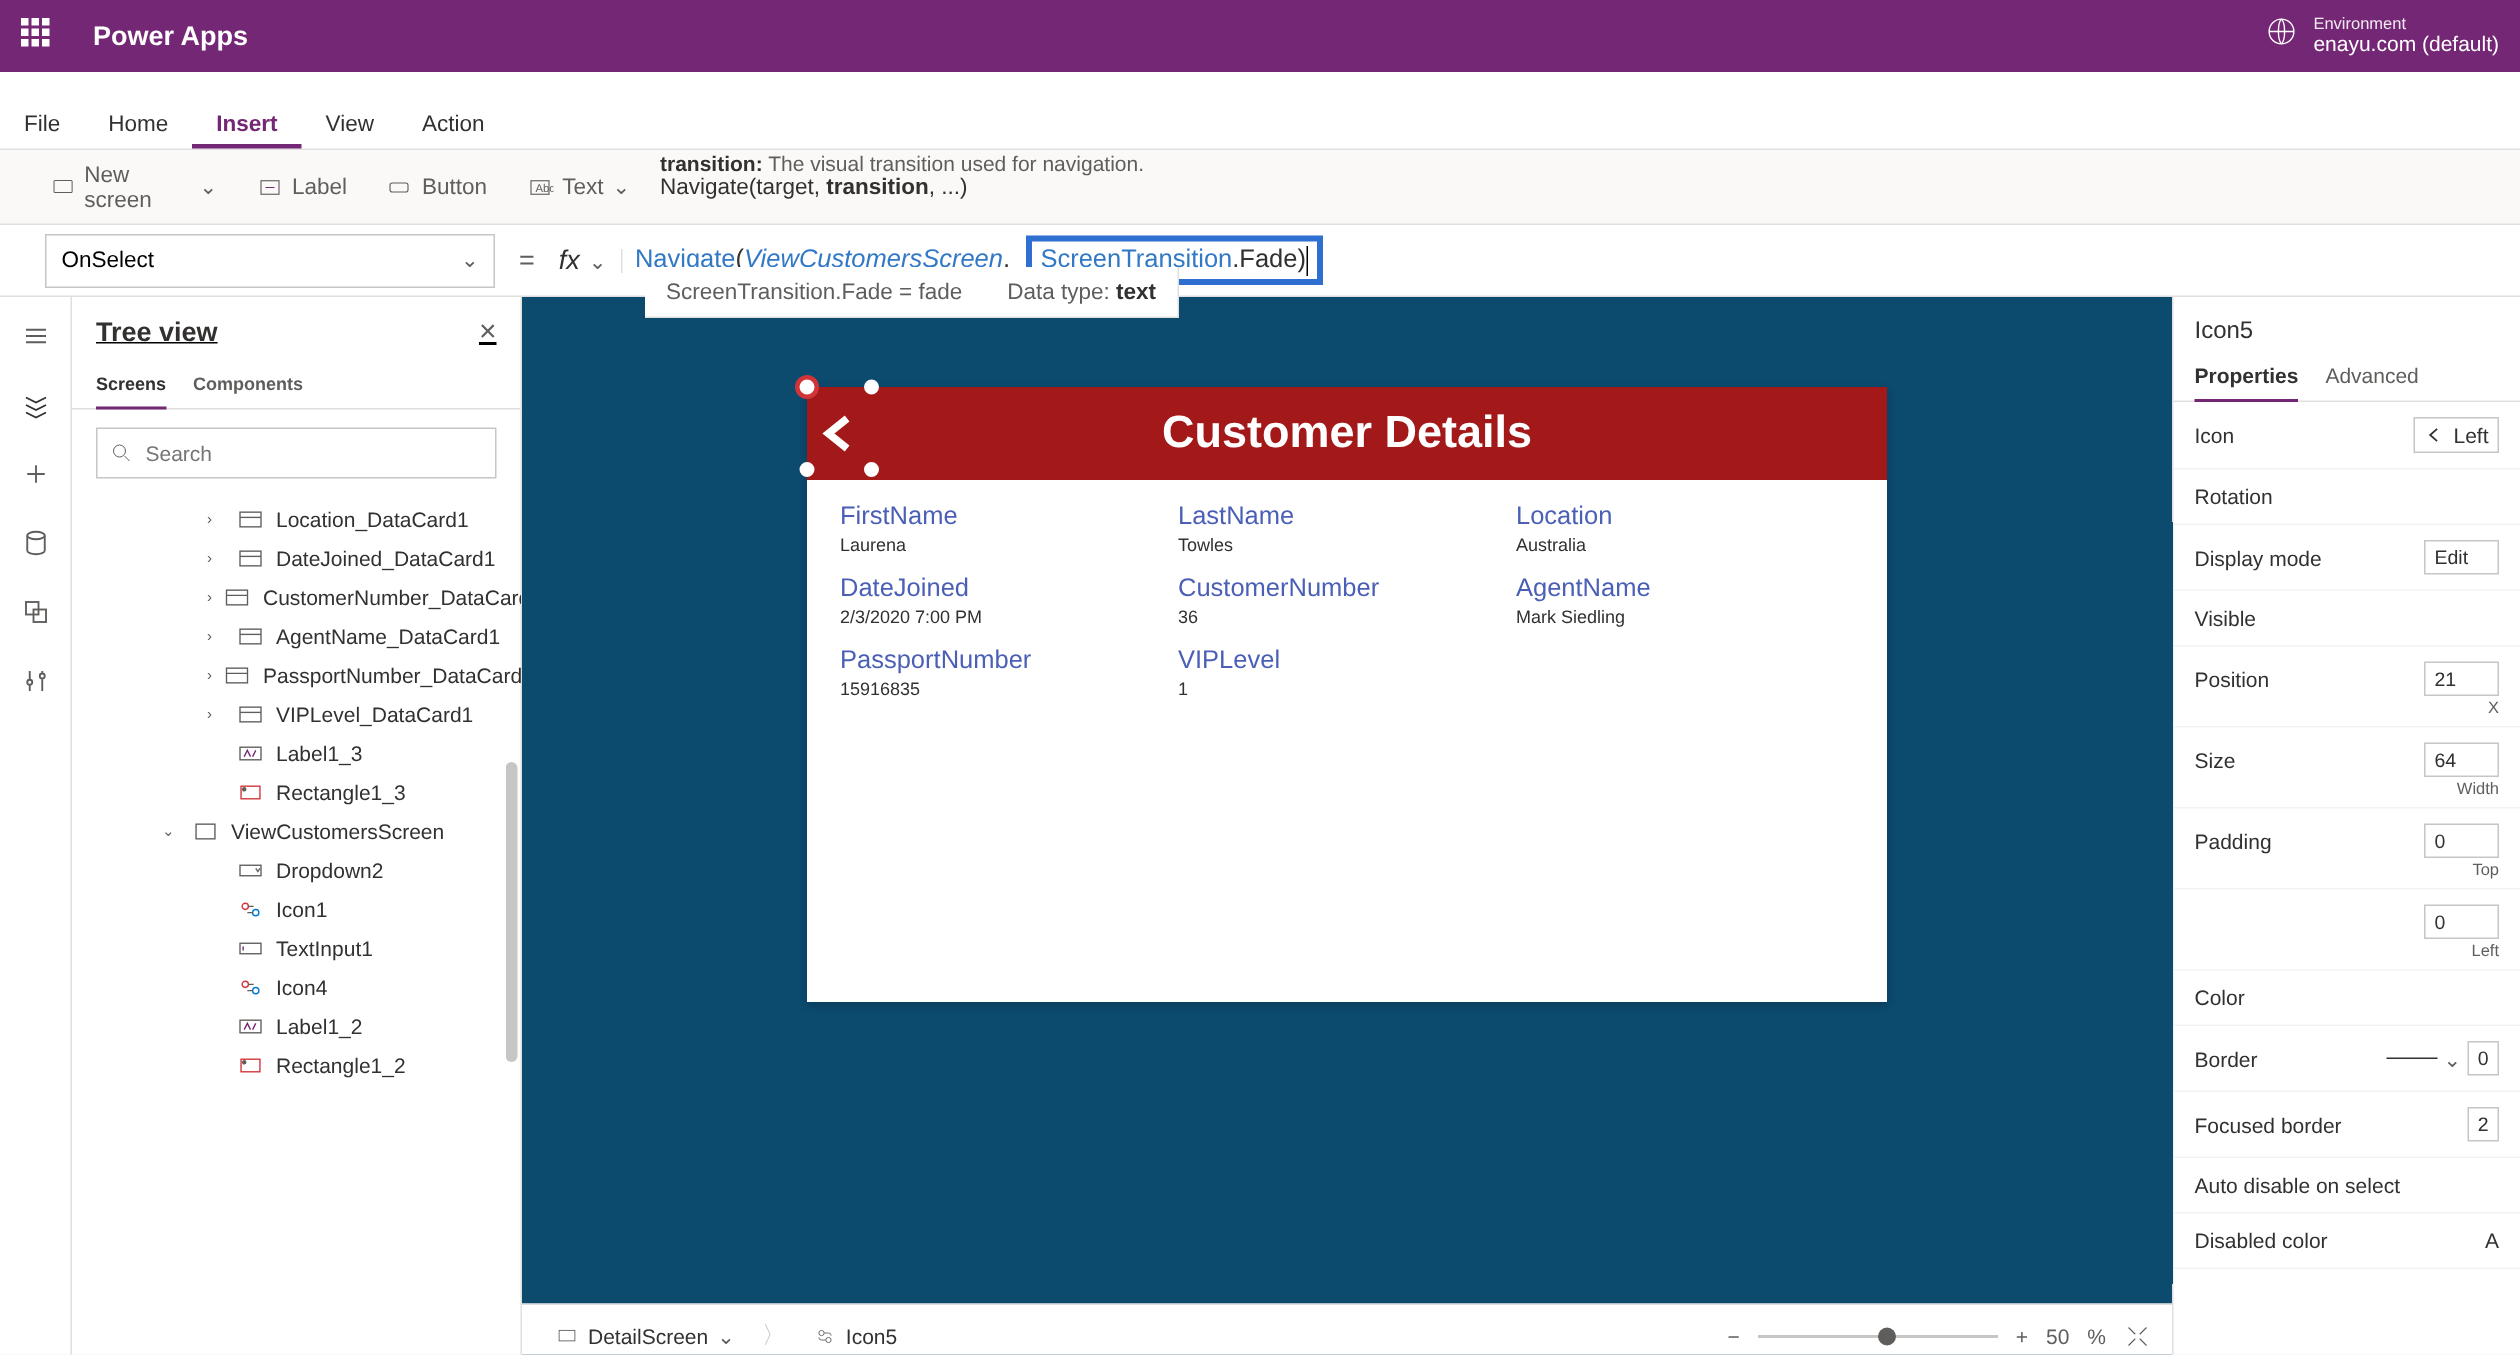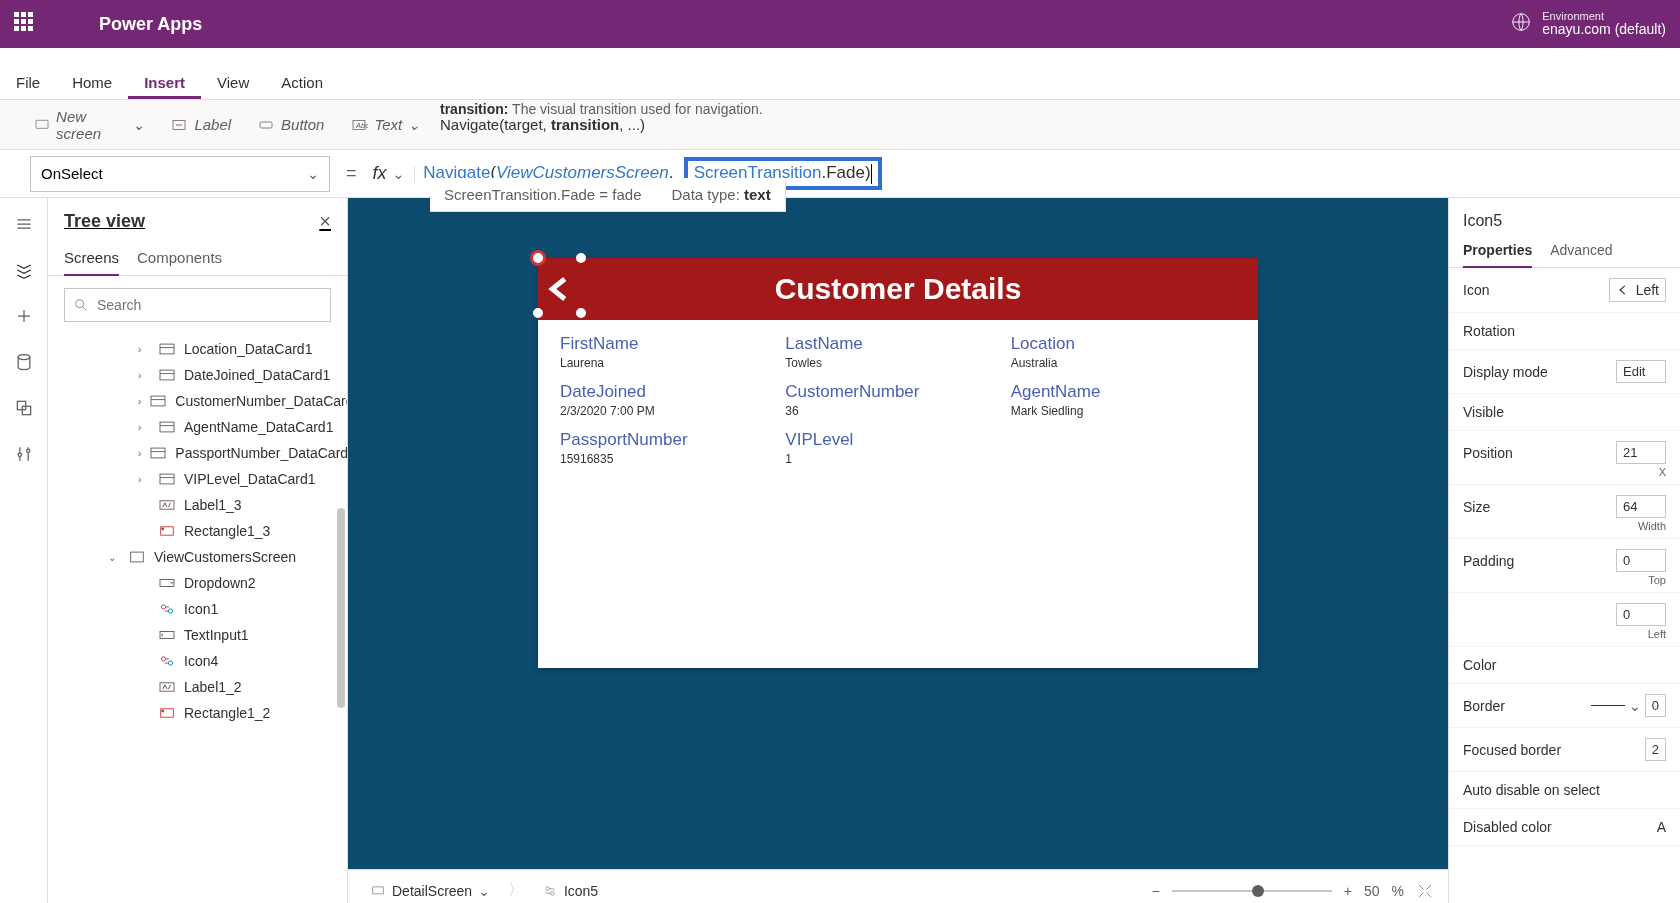--- a/index.html
+++ b/index.html
@@ -1,36 +1,36 @@
 <!DOCTYPE html>
 <html><head>
 <meta charset="utf-8">
 <style>
   * { box-sizing: border-box; margin: 0; padding: 0; font-family: "Segoe UI", Arial, sans-serif; }
   body { width: 1680px; height: 903px; overflow: hidden; background: #f3f2f1; }
 
   
-  .titlebar { height: 48px; background: #742774; color: #fff; display: flex; align-items: center; padding: 0 14px; gap: 37px; }
+  .titlebar { height: 48px; background: #742774; color: #fff; display: flex; align-items: center; padding: 0 14px; }
   .waffle { width: 24px; height: 24px; display: grid; grid-template-columns: repeat(3,5px); grid-template-rows: repeat(3,5px); gap:2px; margin-right: 24px; }
   .waffle span { background:#fff; }
   .titlebar .app-name { font-size: 18px; font-weight:600; }
   .titlebar .env { margin-left:auto; display:flex; align-items:center; gap:10px; }
   .env-icon svg { width:22px; height:22px; stroke:#fff; fill:none; }
   .env-text { line-height:1.1; }
   .env-label { font-size:11px; opacity:.9; }
   .env-name { font-size:14px; }
 
   
   .menubar { height: 52px; background:#fff; border-bottom:1px solid #e1dfdd; display:flex; align-items:flex-end; }
   .menubar .menu { padding: 10px 16px 8px; font-size:15px; color:#323130; cursor:pointer; }
   .menubar .menu.active { border-bottom:3px solid #742774; color:#742774; font-weight:600; padding-bottom:5px; }
 
   
   .ribbon { height: 50px; background:#faf9f8; border-bottom:1px solid #e1dfdd; display:flex; align-items:center; }
-  .ribbon-left { width:430px; display:flex; align-items:center; padding-left:24px; gap:6px;font-style:italic; }
+  .ribbon-left { width:430px; display:flex; align-items:center; padding-left:24px; gap:6px; }
   .ribbon-btn { display:flex; align-items:center; gap:6px; padding:6px 10px; font-size:15px; color:#605e5c; cursor:pointer; }
   .ribbon-btn svg { width:18px; height:18px; stroke:#605e5c; fill:none; }
   .ribbon-help { flex:1; color:#605e5c; font-size:15px; padding-left:10px; }
   .ribbon-help .fn { color:#323130; }
   .ribbon-help .bold { font-weight:600; color:#323130; }
 
   
   .subhelp { position:absolute; left:440px; top:101px; font-size:14px; color:#605e5c; z-index:4;}
   .subhelp b { color:#323130; }
 
@@ -61,21 +61,21 @@
   .leftrail .rail-btn { width:24px; height:24px; color:#605e5c; cursor:pointer; display:flex; align-items:center; justify-content:center;}
   .leftrail .rail-btn svg { width:20px; height:20px; stroke:#605e5c; fill:none; stroke-width:1.5; }
   .leftrail .rail-btn.active svg { stroke:#323130; }
 
   
   .treeview { width:300px; background:#fff; border-right:1px solid #e1dfdd; display:flex; flex-direction:column; position:relative;}
   .tv-head { display:flex; align-items:center; justify-content:space-between; padding:12px 16px 6px;text-decoration:underline; }
   .tv-head h3 { font-size:18px; font-weight:600; color:#323130; }
   .tv-close { font-size:20px; color:#605e5c; cursor:pointer; }
   .tv-tabs { display:flex; gap:18px; padding:4px 16px 0; border-bottom:1px solid #e1dfdd; }
-  .tv-tab { font-size:15px; padding:6px 0 8px; color:#605e5c; cursor:pointer; }
+  .tv-tab { font-size:12px; padding:6px 0 8px; color:#605e5c; cursor:pointer;font-weight:bold; }
   .tv-tab.active { color:#323130; border-bottom:2px solid #742774; margin-bottom:-1px; }
   .tv-search { margin:12px 16px; border:1px solid #c8c6c4; height:34px; display:flex; align-items:center; padding:0 8px; gap:8px; }
   .tv-search svg { width:16px; height:16px; stroke:#605e5c; fill:none; }
   .tv-search input { border:none; outline:none; flex:1; font-size:14px; }
   .tree { flex:1; overflow:auto; padding:2px 0 10px; }
   .tree-item { display:flex; align-items:center; gap:8px; padding:5px 10px 5px 0; font-size:14px; color:#323130; cursor:pointer; white-space:nowrap;}
   .tree-item .chev { width:12px; color:#605e5c; font-size:10px; }
   .tree-item .ic { width:18px; height:14px; display:flex; align-items:center; justify-content:center; }
   .tree-item .ic svg { stroke:#605e5c; fill:none; stroke-width:1.3; }
   .indent1 { padding-left:90px; }

